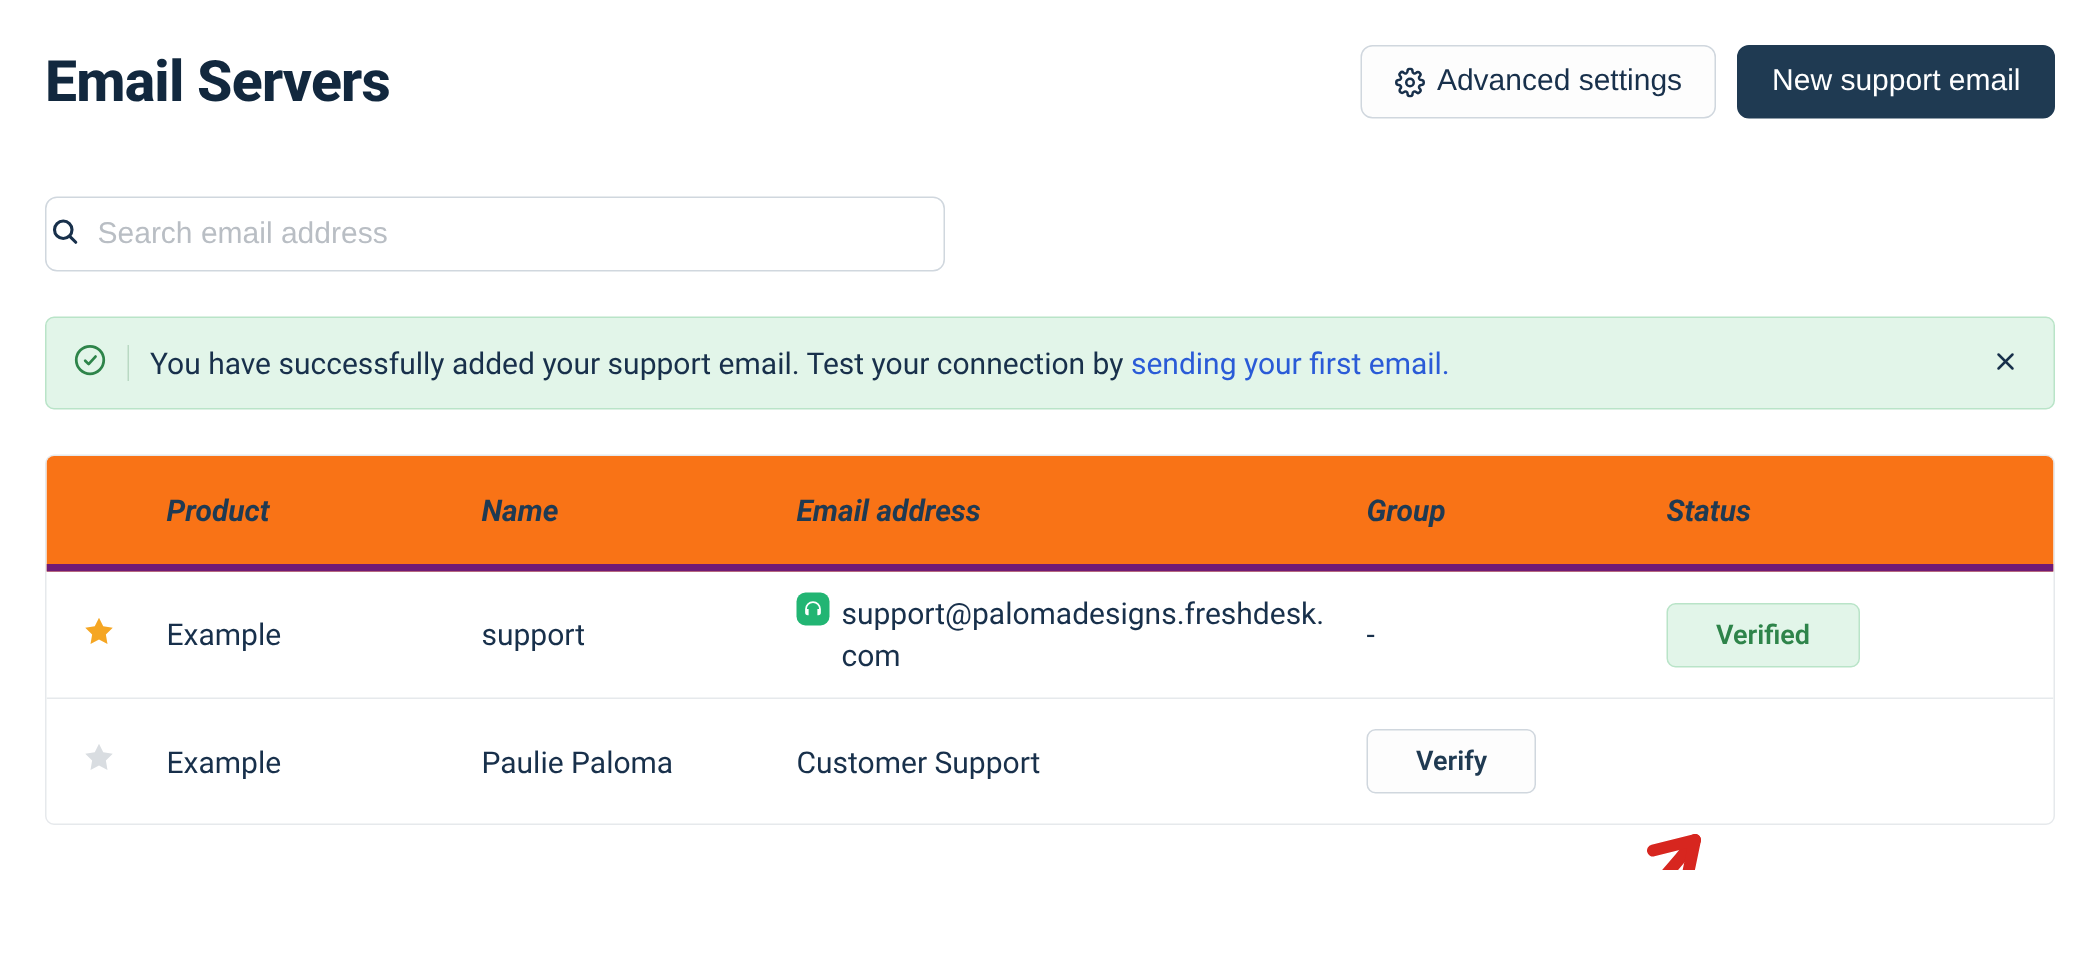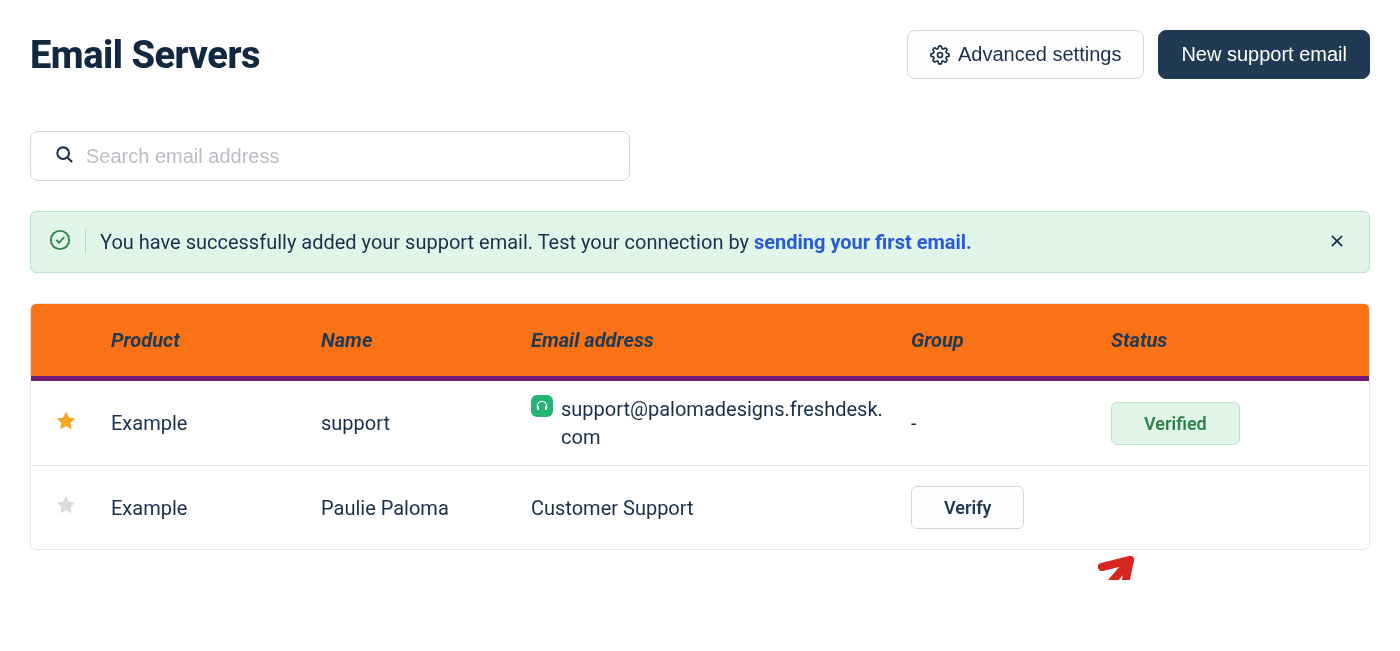--- a/index.html
+++ b/index.html
@@ -41,21 +41,21 @@
     color: #fff;
     border: 1px solid #1f3a52;
   }
   .gear-icon { display:inline-flex; }
   .search-wrap {
     width: 600px;
     display: flex;
     align-items: center;
     border: 1px solid #d0d7de;
     border-radius: 8px;
-    padding: 12px 23px;
+    padding: 12px 2px;
     gap: 12px;
     margin-bottom: 30px;
   }
   .search-input {
     border: none;
     outline: none;
     font-size: 20px;
     flex: 1;
     color: #18304b;
   }
@@ -66,21 +66,21 @@
     background: #e2f5e9;
     border: 1px solid #b9e4c8;
     border-radius: 6px;
     padding: 14px 18px;
     gap: 14px;
     margin-bottom: 30px;
   }
   .banner-check { color:#2e844a; flex-shrink:0; }
   .banner-divider { width:1px; height:24px; background:#b9d9c3; }
   .banner-text { font-size: 20px; color:#18304b; flex:1; }
-  .banner-link { color:#2a5bd7; font-weight:700; text-decoration:none; cursor:pointer; }
+  .banner-link { color:#2a5bd7; font-weight:400; text-decoration:none; cursor:pointer; }
   .banner-close { font-size:20px; color:#18304b; cursor:pointer; padding:4px 6px; }
   .table {
     width: 100%;
     border: 1px solid #e6e9ec;
     border-radius: 6px;
     overflow: hidden;
   }
   .thead {
     display: grid;
     grid-template-columns: 70px 210px 210px 380px 200px 1fr;

